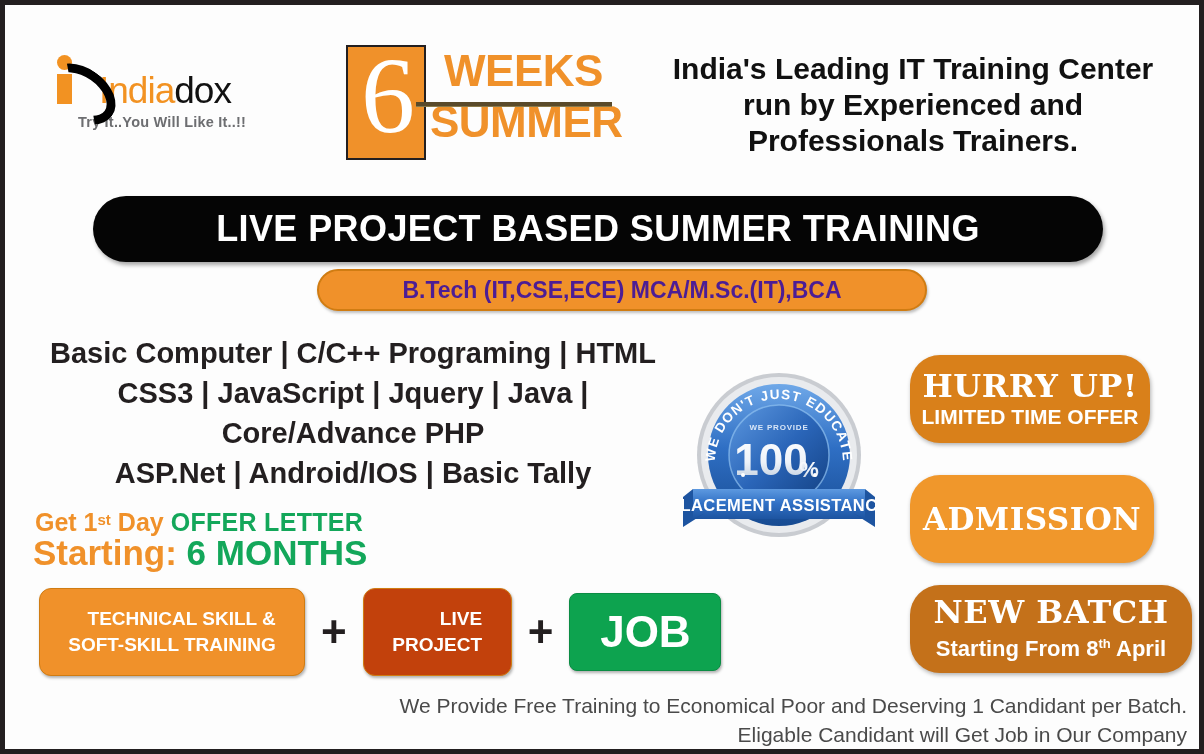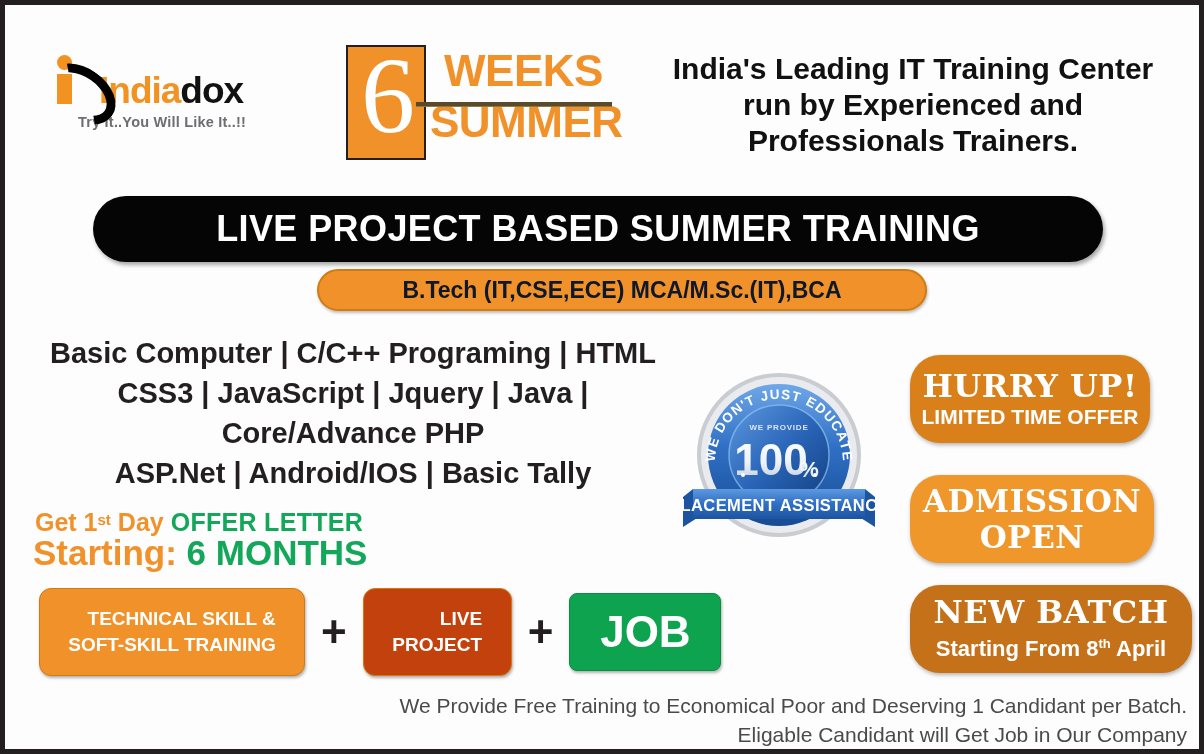--- a/index.html
+++ b/index.html
@@ -67,21 +67,21 @@
     left: 2px; top: 18px;
     width: 58px; height: 34px;
     border: 9px solid #000;
     border-radius: 50%;
     border-left-color: transparent;
     border-bottom-color: transparent;
     transform: rotate(35deg);
   }
   .logo-text {
     font-size: 37px;
-    font-weight: bold;
+    font-weight: normal;
     letter-spacing: -1px;
     line-height: 1;
     margin-left: -4px;
     margin-top: 24px;
   }
   .logo-text .india { color: #f29222; }
   .logo-text .dox { color: #111; }
   .logo-tag {
     margin-top: 7px;
     font-size: 14.5px;
@@ -179,21 +179,21 @@
     background: #f0912a;
     border: 2px solid #d07c12;
     border-radius: 22px;
     box-sizing: border-box;
     box-shadow: 1px 2px 3px rgba(0,0,0,0.25);
     display: flex;
     align-items: center;
     justify-content: center;
   }
   .banner-sub span {
-    color: #0f172a;
+    color: #4c1d95;
     font-weight: bold;
     font-size: 23px;
     white-space: nowrap;
   }
 
   
   .courses {
     position: absolute;
     left: 18px; top: 328px;
     width: 660px;
@@ -490,21 +490,20 @@
     </svg>
   </div>
 
   <div class="cta cta-hurry">
     <div class="cta-title">HURRY UP!</div>
     <div class="cta-sub">LIMITED TIME OFFER</div>
   </div>
 
   <div class="cta cta-admission">
     <div class="cta-title">ADMISSION</div>
-    <div class="cta-title">OPEN</div>
   </div>
 
   <div class="cta cta-batch">
     <div class="cta-title">NEW BATCH</div>
     <div class="cta-sub">
       <span>Starting From 8</span><span class="sup">th</span><span> April</span>
     </div>
   </div>
 
   <div class="footer">

